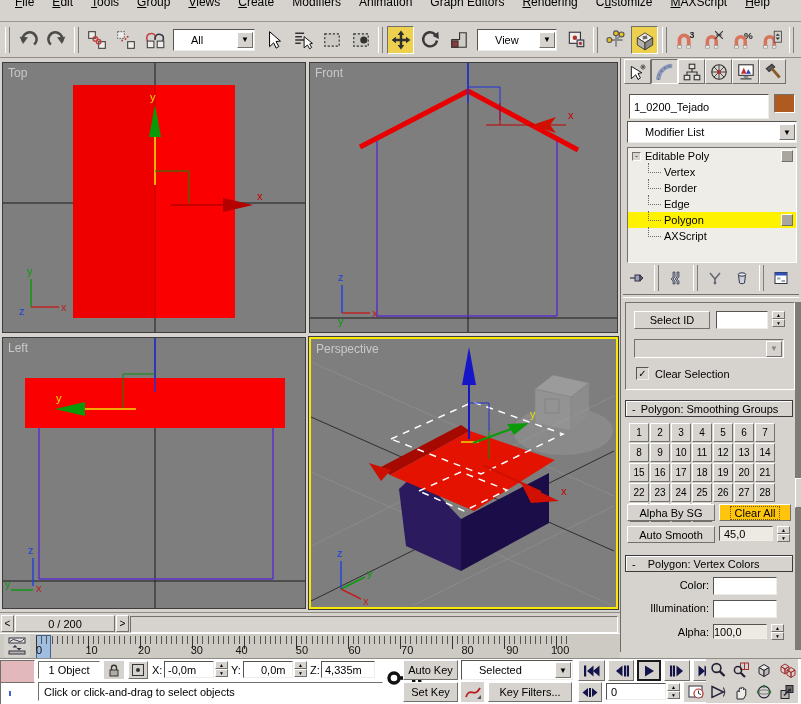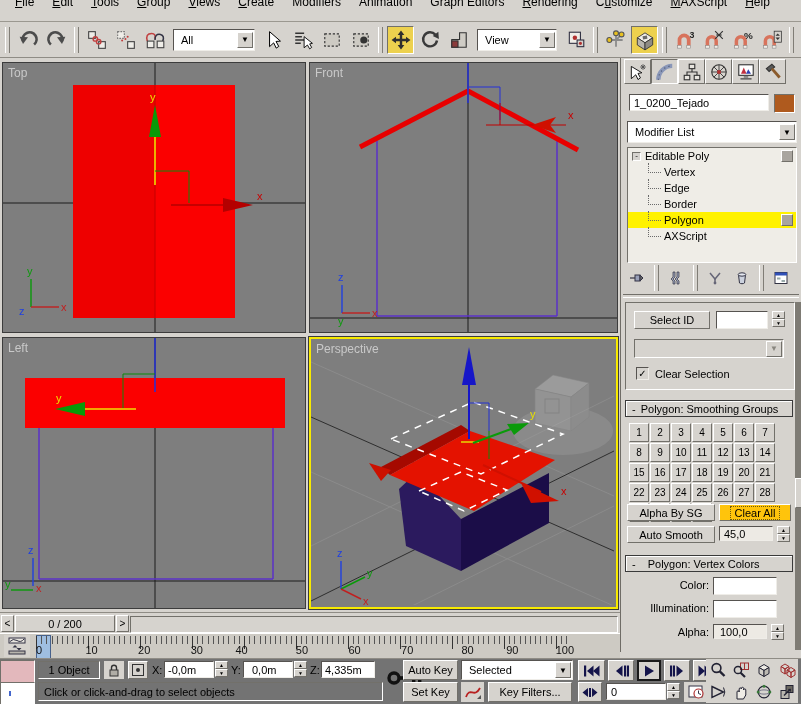--- a/index.html
+++ b/index.html
@@ -16,21 +16,21 @@
   svg{display:block}
   svg text{font-family:"Liberation Sans",sans-serif}
 
   
   #menubar{left:0;top:0;width:801px;height:22px;display:flex;align-items:center;padding-left:6px;box-sizing:border-box;border-bottom:1px solid #9B9890;font-size:12px}
   .mi{padding:2px 9px 20px 9px}
   #toolbar{left:0;top:22px;width:801px;height:36px;display:flex;align-items:center;gap:2px;padding-left:3px;box-sizing:border-box;border-bottom:1px solid #8f8c85}
   .tb{width:27px;height:28px}
   .grip{width:3px;height:26px;border-left:1px solid #fff;border-right:1px solid #807d76;margin:0 2px}
   .dd{height:20px;background:#fff;border:1px solid;border-color:#565350 #EFEDE8 #EFEDE8 #565350;display:flex;align-items:center}
-  .dd .txt{flex:1;padding-left:7px;overflow:hidden;white-space:nowrap}
+  .dd .txt{flex:1;padding-left:17px;overflow:hidden;white-space:nowrap}
   .ddbtn{width:16px;height:16px;margin:1px;font-size:8px;display:flex;align-items:center;justify-content:center}
 
   
   .vp{background:#7E7E7E;border:1px solid #3C3C3C;box-sizing:border-box;overflow:hidden}
   .vplabel{position:absolute;left:5px;top:3px;color:#C9C9C9;font-size:12px;z-index:3}
   #vp-persp{border:2px solid #F7EA00;outline:1px solid #3c3c3c}
 
   
   #cpanel{left:620px;top:58px;width:181px;height:594px;background:#D6D3CE;border-left:1px solid #6f6c66;box-sizing:border-box}
   .tab{width:27px;height:25px}
@@ -398,21 +398,21 @@
         </svg>
       </div>
     <div class="tab btn r">
         <svg width="20" height="20" viewBox="0 0 18 18">
           <polygon points="3,6 8,2 10.5,4.5 5.5,8.5" fill="#5a5a5a" stroke="#333"></polygon>
           <line x1="8" y1="6" x2="15" y2="14" stroke="#8B5A2B" stroke-width="2.6"></line>
         </svg>
       </div>
   </div>
 
-  <div class="abs field cell" style="left:8px;top:36px;width:140px;height:17px;padding-left:4px">
+  <div class="abs field cell" style="left:8px;top:36px;width:140px;height:25px;padding-left:4px">
     <span>1_0200_Tejado</span>
   </div>
   <div class="abs s" style="left:153px;top:36px;width:19px;height:17px;background:#AF5A1E"></div>
 
   <div class="abs dd" style="left:6px;top:63px;width:168px">
     <span class="txt">Modifier List</span>
     <span class="ddbtn r btn">▼</span>
   </div>
 
   <div class="abs s" style="left:6px;top:89px;width:168px;height:114px;background:#EFEDE7">
@@ -420,25 +420,25 @@
       <span class="s btn" style="width:9px;height:9px;font-size:8px;line-height:8px;background:#D6D3CE;margin-right:4px">-</span>
       <span style="flex:1">Editable Poly</span>
       <span class="r" style="width:10px;height:10px;background:#A9A59F;margin-right:3px"></span>
     </div>
     <div class="stackrow child">
         <span class="tree"></span>
         <span>Vertex</span>
       </div>
     <div class="stackrow child">
         <span class="tree"></span>
-        <span>Edge</span>
+        <span>Border</span>
       </div>
     <div class="stackrow child">
         <span class="tree"></span>
-        <span>Border</span>
+        <span>Edge</span>
       </div>
     <div class="stackrow child" style="background:#FFF200">
       <span class="tree"></span>
       <span style="flex:1">Polygon</span>
       <span class="r" style="width:10px;height:10px;background:#A9A59F;margin-right:3px"></span>
     </div>
     <div class="stackrow child">
         <span class="tree"></span>
         <span>AXScript</span>
       </div>
@@ -564,21 +564,21 @@
 
   <div class="abs rollout" style="left:4px;top:497px;width:166px;height:15px">
     <span style="margin:0 12px 0 6px">-</span>
     <span>Polygon: Vertex Colors</span>
   </div>
   <div class="abs" style="left:0;top:521px;width:88px;text-align:right">Color:</div>
   <div class="abs field" style="left:92px;top:519px;width:62px;height:16px;background:#fff"></div>
   <div class="abs" style="left:0;top:544px;width:88px;text-align:right">Illumination:</div>
   <div class="abs field" style="left:92px;top:542px;width:62px;height:16px;background:#fff"></div>
   <div class="abs" style="left:0;top:568px;width:88px;text-align:right">Alpha:</div>
-  <div class="abs field cell" style="left:92px;top:566px;width:54px;height:15px;padding-left:6px;background:#EDEAE4">
+  <div class="abs field cell" style="left:92px;top:566px;width:54px;height:15px;padding-left:0;background:#EDEAE4">
       <span>100,0</span>
     </div>
   <div class="abs spin" style="left:150px;top:566px">
       <div class="r btn">▲</div>
       <div class="r btn">▼</div>
     </div>
 
   <div class="abs" style="left:174px;top:244px;width:6px;height:348px;background:#7E7B74">
     <div class="abs r" style="left:0;top:176px;width:6px;height:28px;background:#D6D3CE"></div>
   </div>
@@ -615,25 +615,25 @@
   <span style="width:28px;text-align:center">0</span>
       <span style="width:28px;text-align:center">10</span>
       <span style="width:28px;text-align:center">20</span>
       <span style="width:28px;text-align:center">30</span>
       <span style="width:28px;text-align:left">40</span>
       <span style="width:28px;text-align:center">50</span>
       <span style="width:28px;text-align:center">60</span>
       <span style="width:28px;text-align:center">70</span>
       <span style="width:28px;text-align:right">80</span>
       <span style="width:28px;text-align:center">90</span>
-      <span style="width:28px;text-align:center">100</span>
+      <span style="width:28px;text-align:left">100</span>
     </div>
 </div>
 
-<div class="abs" style="left:0;top:658px;width:801px;height:46px;background:#737373;border-top:1px solid #8f8c85">
+<div class="abs" style="left:0;top:658px;width:801px;height:46px;background:#ffffff;border-top:1px solid #8f8c85">
 
   <div class="abs s" style="left:0;top:1px;width:33px;height:21px;background:#E3B8BC"></div>
   <div class="abs s" style="left:0;top:23px;width:33px;height:21px;background:#fff">
       <span class="abs" style="left:8px;top:8px;width:2px;height:5px;background:#4466cc"></span>
     </div>
 
   <div class="abs s cell" style="left:38px;top:2px;width:62px;height:18px;justify-content:center">
       <span>1 Object</span>
     </div>
   <div class="abs btn" style="left:104px;top:2px;width:20px;height:18px">
@@ -650,21 +650,21 @@
     </div>
   <span class="abs" style="left:152px;top:5px">X:</span>
   <div class="abs field cell" style="left:164px;top:2px;width:50px;height:17px;padding-left:3px">
       <span>-0,0m</span>
     </div>
   <div class="abs spin" style="left:215px;top:2px">
       <div class="r btn">▲</div>
       <div class="r btn">▼</div>
     </div>
   <span class="abs" style="left:231px;top:5px">Y:</span>
-  <div class="abs field cell" style="left:243px;top:2px;width:50px;height:17px;padding-left:8px">
+  <div class="abs field cell" style="left:243px;top:2px;width:50px;height:17px;padding-left:17px">
       <span>0,0m</span>
     </div>
   <div class="abs spin" style="left:294px;top:2px">
       <div class="r btn">▲</div>
       <div class="r btn">▼</div>
     </div>
   <span class="abs" style="left:310px;top:5px">Z:</span>
   <div class="abs field cell" style="left:321px;top:2px;width:54px;height:17px;padding-left:3px;overflow:hidden">
       <span>4,335m</span>
     </div>

